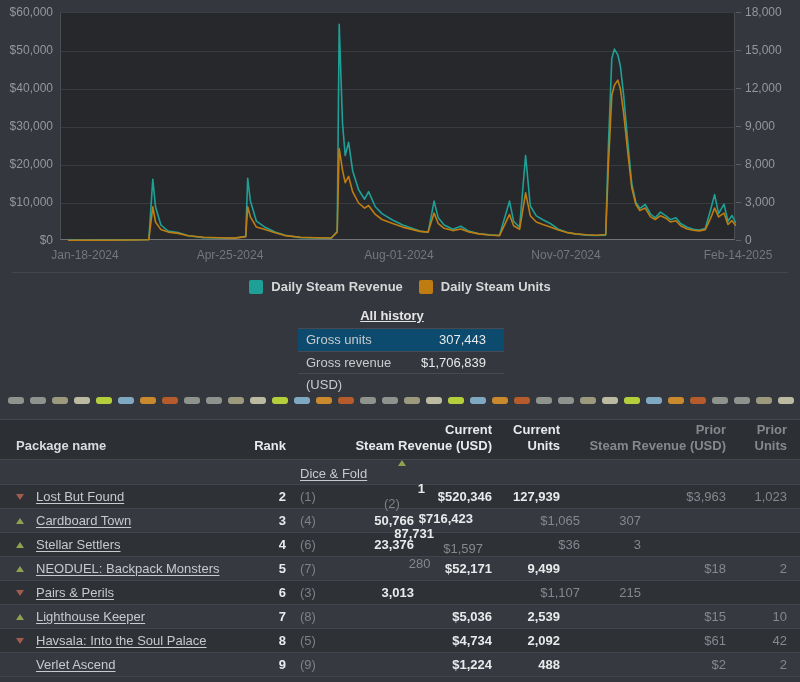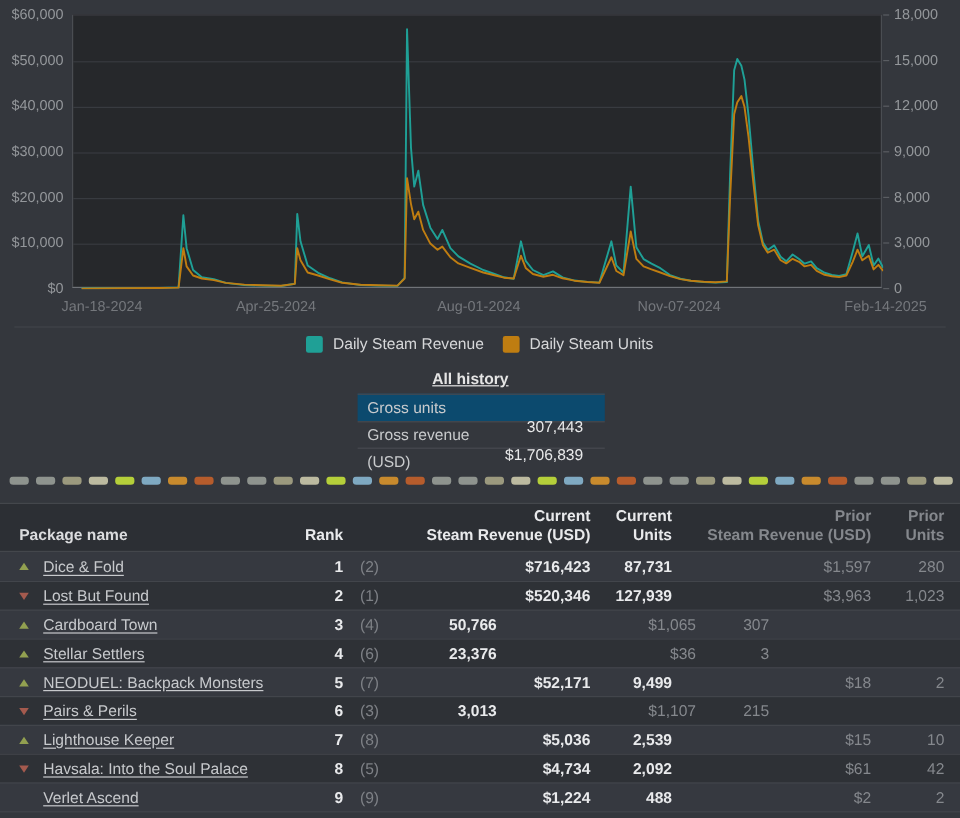--- a/index.html
+++ b/index.html
@@ -16,45 +16,45 @@
   .plot svg { position:absolute; left:0; top:0; }
   .ylab { position:absolute; width:50px; text-align:right; font-size:12px; color:#94979b;
     transform:translateY(-50%); left:3px; }
   .yrlab { position:absolute; left:745px; font-size:12px; color:#94979b; transform:translateY(-50%); }
   .ytick { position:absolute; left:736px; width:5px; height:1px; background:#5a5d62; }
   .xlab { position:absolute; top:248px; font-size:12px; color:#74777c; transform:translateX(-50%); white-space:nowrap; }
   .legend-divider { position:absolute; left:12px; right:12px; top:272px; height:1px; background:#42454a; }
   .legend { position:absolute; top:279px; left:0; width:800px; display:flex; justify-content:center; gap:16px; }
   .legend-item { display:flex; align-items:center; gap:8px; cursor:pointer; }
   .legend-swatch { width:14px; height:14px; border-radius:2px; }
-  .legend-label { font-size:13px; font-weight:400; color:#d6d7d9; }
+  .legend-label { font-size:13px; font-weight:700; color:#d6d7d9; }
 
   
   .summary { position:absolute; left:298px; top:304px; width:206px; font-size:13px; }
   .summary-head { height:24px; line-height:24px; text-align:center; padding-right:18px;
     font-weight:700; color:#e5e5e5;text-decoration:underline; }
   .summary-row { display:flex; height:23px; line-height:22px; border-top:1px solid #474a50; }
   .summary-row.light { background:#0c4a6e; }
   .summary-row:last-child { border-bottom:1px solid #474a50; }
   .summary-label { flex:1; padding-left:8px; color:#c9cbcd; }
-  .summary-value { padding-right:18px; text-align:center; color:#e8e9ea;margin-top:16px; }
+  .summary-value { padding-right:18px; text-align:center; color:#e8e9ea; }
 
   
   .strip { position:absolute; left:0; top:397px; width:800px; height:8px;
     display:flex; gap:6px; padding-left:8px; overflow:hidden; }
   .dash { flex:0 0 16px; height:7px; border-radius:3px; }
 
   
   .pkg-table { position:absolute; left:0; top:419px; width:800px; border-top:1px solid #44474c; }
   .thead { display:flex; align-items:flex-end; height:40px; background:#2c2f34;
     border-bottom:1px solid #44474c; padding-bottom:5px; }
   .hcell { font-size:13px; font-weight:700; color:#dbdcde; line-height:16px; }
   .hcell div { white-space:nowrap; }
   .trow { display:flex; align-items:center; height:24px; font-size:13px; border-top:1px solid #42454b; }
-  .trow:first-child { border-top:none; }
+  .trow:first-child { border-top:none;flex-direction:column; }
   .trow.light { background:#363940; }
   .trow.dark { background:#2e3136; }
   .pkg-table .bottom-border { height:0; border-top:1px solid #42454b; }
 
   .c-arrow  { width:20px; margin-left:16px; display:flex; align-items:center; }
   .c-name   { width:200px; text-align:left; }
   .c-rank   { width:50px;  text-align:right; font-weight:700; color:#e9eaec; }
   .c-paren  { width:60px;  text-align:left; padding-left:14px; color:#7e8186; }
   .c-currev { width:146px; text-align:right; font-weight:700; color:#e9eaec; }
   .c-curunits { width:68px; text-align:right; font-weight:700; color:#e9eaec; }

